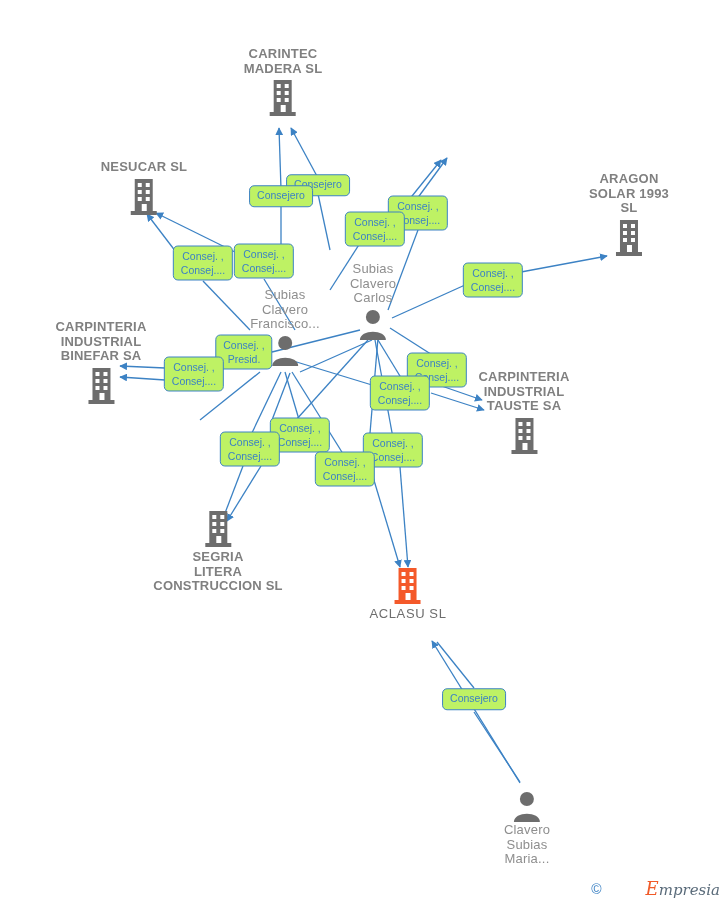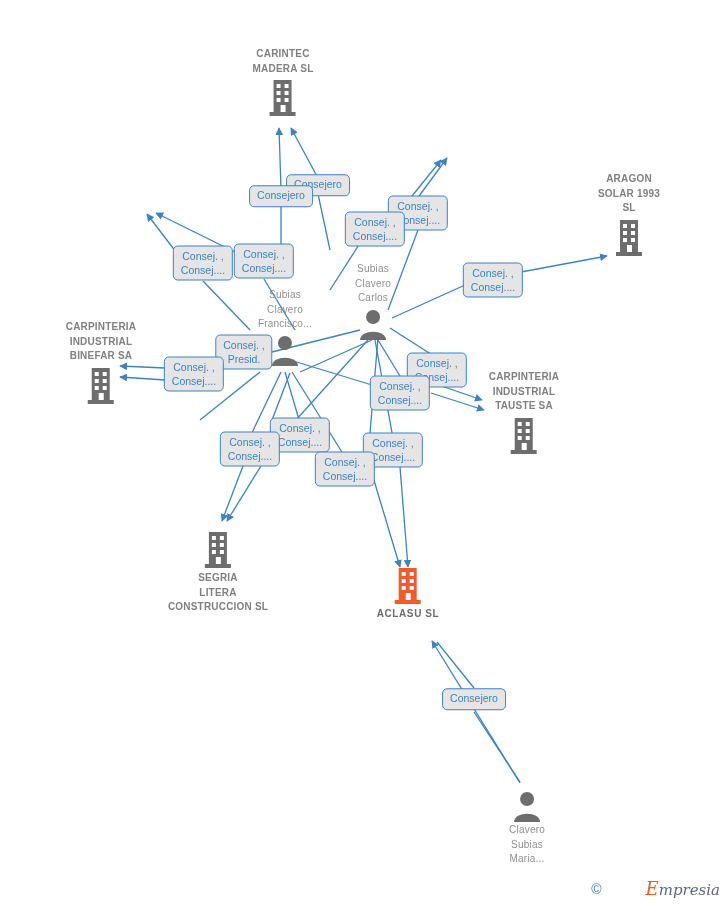--- a/index.html
+++ b/index.html
@@ -27,48 +27,48 @@
     position: absolute;
     text-align: center;
     transform: translate(-50%, 0);
   }
   .node-icon {
     display: block;
     margin: 0 auto;
     line-height: 0;
   }
   .node-label {
-    font-size: 10px;
+    font-size: 13px;
     line-height: 14.5px;
     color: #8a8a8a;
     letter-spacing: 0.2px;
     white-space: pre-line;
     margin-top: 1px;
   }
   .node-label.company {
     font-weight: bold;
     color: #808080;
   }
   .node-label.person {
     font-weight: normal;
     color: #8e8e8e;
   }
   .node-label.focus {
-    font-weight: bold;
+    font-weight: normal;
     color: #6d6d6d;
     letter-spacing: 0.6px;
   }
   .node-label.above {
     margin-top: 0;
     margin-bottom: 2px;
   }
   .edge-label {
     position: absolute;
     transform: translate(-50%, -50%);
-    background: #e5e5e5;
+    background: #bef264;
     border: 1.4px solid #3c82c4;
     border-radius: 5px;
     color: #3c82c4;
     font-size: 10.5px;
     line-height: 13.5px;
     padding: 3px 7px;
     white-space: pre-line;
     text-align: center;
     box-sizing: border-box;
   }
@@ -180,20 +180,40 @@
             <rect x="17" y="13" width="4" height="4"></rect>
             <rect x="9" y="20" width="4" height="4"></rect>
             <rect x="17" y="20" width="4" height="4"></rect>
             <rect x="13" y="27" width="5" height="7"></rect>
           </g>
         </svg>
     </span>
   </div>
 
 
+  <div class="node" style="left:144px; top:160px;">
+    <div class="node-label company above">NESUCAR SL</div>
+    <span class="node-icon">
+      <svg width="30" height="40" viewBox="0 0 30 40">
+          <g fill="#6d6d6d">
+            <rect x="6" y="2" width="18" height="32"></rect>
+            <rect x="2" y="34" width="26" height="4"></rect>
+          </g>
+          <g fill="#ffffff">
+            <rect x="9" y="6" width="4" height="4"></rect>
+            <rect x="17" y="6" width="4" height="4"></rect>
+            <rect x="9" y="13" width="4" height="4"></rect>
+            <rect x="17" y="13" width="4" height="4"></rect>
+            <rect x="9" y="20" width="4" height="4"></rect>
+            <rect x="17" y="20" width="4" height="4"></rect>
+            <rect x="13" y="27" width="5" height="7"></rect>
+          </g>
+        </svg>
+    </span>
+  </div>
 
   <div class="node" style="left:629px; top:172px;">
     <div class="node-label company above">ARAGON
 SOLAR 1993
 SL</div>
     <span class="node-icon">
       <svg width="30" height="40" viewBox="0 0 30 40">
           <g fill="#6d6d6d">
             <rect x="6" y="2" width="18" height="32"></rect>
             <rect x="2" y="34" width="26" height="4"></rect>
@@ -250,21 +270,21 @@
             <rect x="9" y="13" width="4" height="4"></rect>
             <rect x="17" y="13" width="4" height="4"></rect>
             <rect x="9" y="20" width="4" height="4"></rect>
             <rect x="17" y="20" width="4" height="4"></rect>
             <rect x="13" y="27" width="5" height="7"></rect>
           </g>
         </svg>
     </span>
   </div>
 
-  <div class="node" style="left:218px; top:530px;">
+  <div class="node" style="left:218px; top:509px;">
     <span class="node-icon">
       <svg width="30" height="40" viewBox="0 0 30 40">
           <g fill="#6d6d6d">
             <rect x="6" y="2" width="18" height="32"></rect>
             <rect x="2" y="34" width="26" height="4"></rect>
           </g>
           <g fill="#ffffff">
             <rect x="9" y="6" width="4" height="4"></rect>
             <rect x="17" y="6" width="4" height="4"></rect>
             <rect x="9" y="13" width="4" height="4"></rect>

